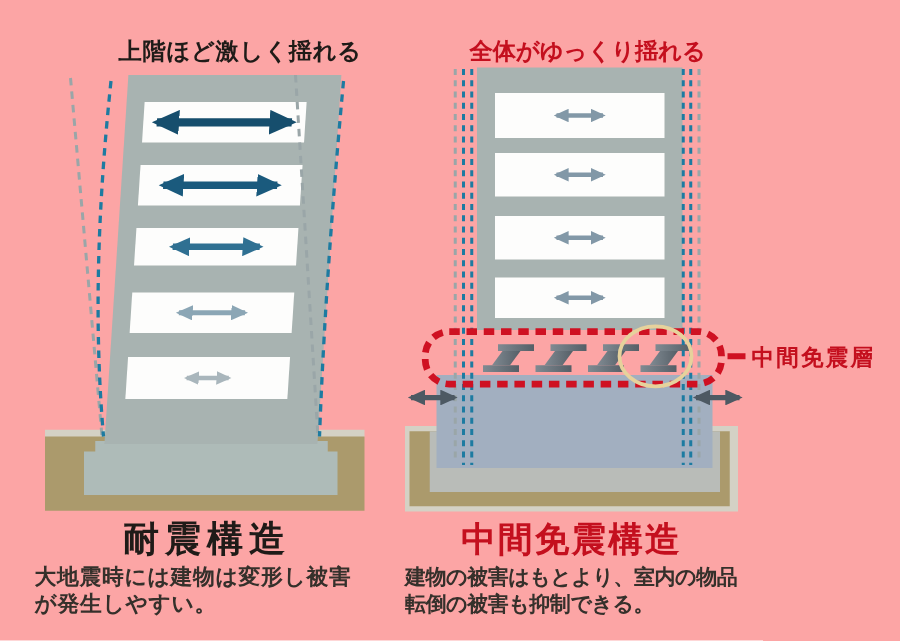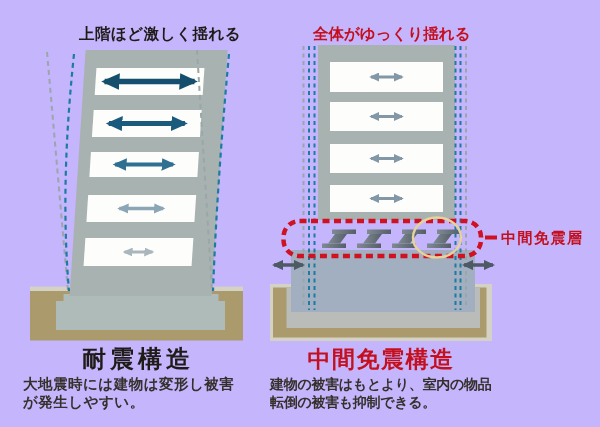--- a/index.html
+++ b/index.html
@@ -1,16 +1,16 @@
 <!DOCTYPE html>
 <html><head>
 <meta charset="utf-8">
 <style>
   html,body{margin:0;padding:0;background:#ffffff;}
-  .stage{position:relative;width:600px;height:427px;background:#c4b5fd;overflow:hidden;
+  .stage{position:relative;width:600px;height:427px;background:#fca5a5;overflow:hidden;
          font-family:"Liberation Serif","DejaVu Serif",serif;}
   svg{display:block;}
   text{font-family:"Liberation Serif","DejaVu Serif",serif;font-weight:bold;}
 </style>
 </head>
 <body>
 
 <div class="stage">
 <svg width="600" height="427" viewBox="0 0 600 427">
   <defs>

